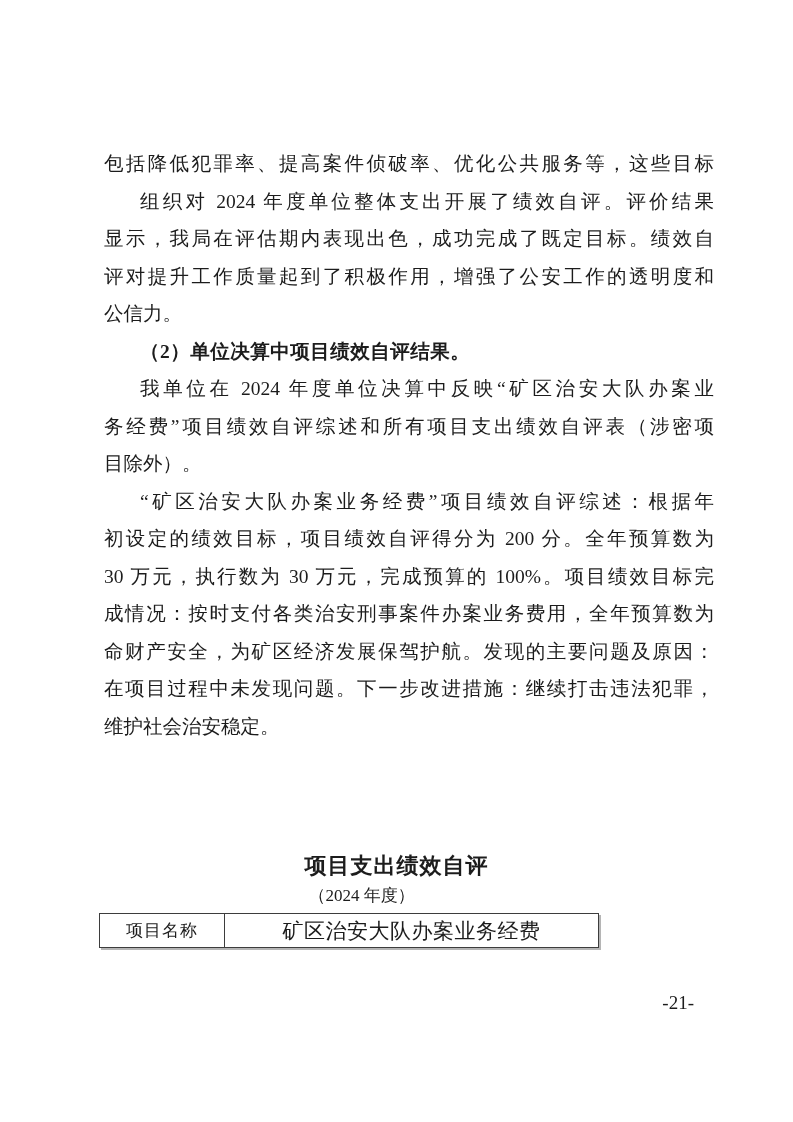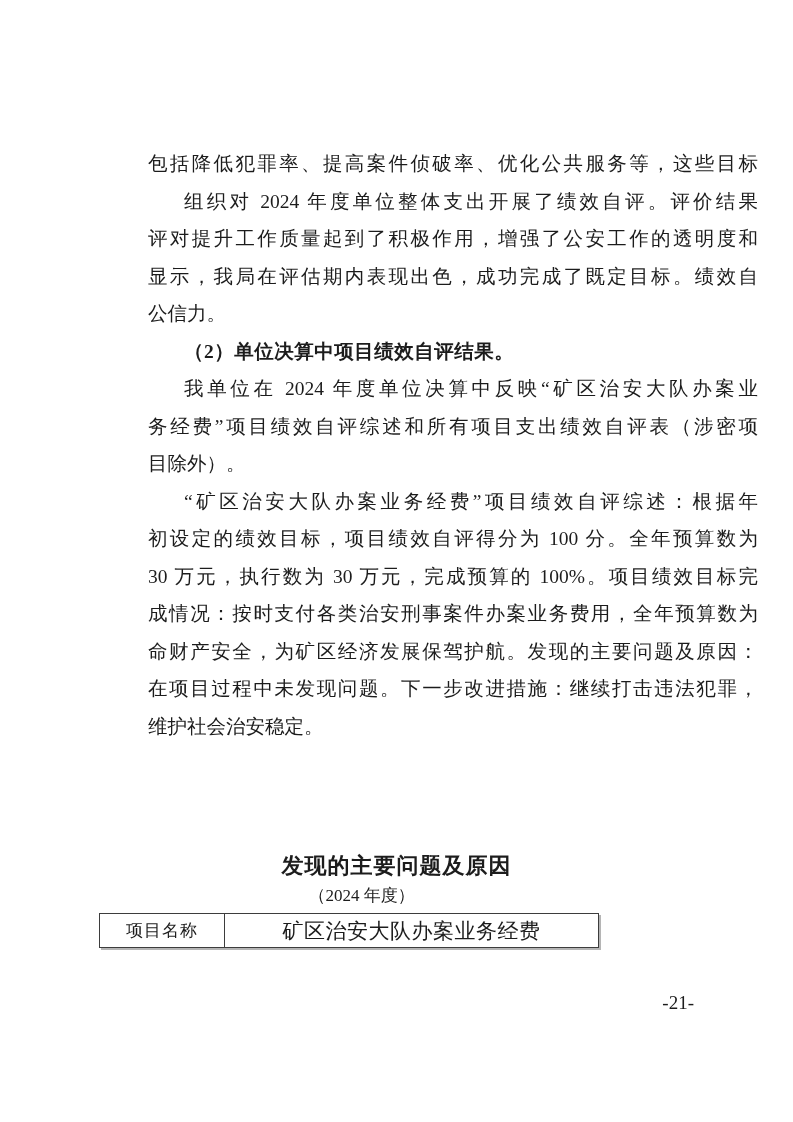--- a/index.html
+++ b/index.html
@@ -15,21 +15,20 @@
     overflow: hidden;
     font-family: "Liberation Serif", "DejaVu Serif", serif;
     color: #1c1c1c;
   }
   
   .body-text {
     position: absolute;
     left: 104px;
     top: 145px;
     width: 610px;
-    margin-left: 44px;
   }
   .para { margin: 0; }
   .line {
     font-size: 19.5px;
     line-height: 37.5px;
     height: 37.5px;
     white-space: normal;
     text-align: justify;
     text-align-last: left;
     overflow: visible;
@@ -100,44 +99,44 @@
 </head>
 <body>
 
 <div class="page">
   <div class="body-text">
       <div class="para">
         <div class="line fill">包括降低犯罪率、提高案件侦破率、优化公共服务等，这些目标</div>
       </div>
       <div class="para">
         <div class="line fill indent">组织对 2024 年度单位整体支出开展了绩效自评。评价结果</div>
+        <div class="line fill">显示，我局在评估期内表现出色，成功完成了既定目标。绩效自</div>
         <div class="line fill">评对提升工作质量起到了积极作用，增强了公安工作的透明度和</div>
-        <div class="line fill">显示，我局在评估期内表现出色，成功完成了既定目标。绩效自</div>
         <div class="line">公信力。</div>
       </div>
       <div class="para heading">
         <div class="line indent">（2）单位决算中项目绩效自评结果。</div>
       </div>
       <div class="para">
         <div class="line fill indent">我单位在 2024 年度单位决算中反映“矿区治安大队办案业</div>
         <div class="line fill">务经费”项目绩效自评综述和所有项目支出绩效自评表（涉密项</div>
         <div class="line">目除外）。</div>
       </div>
       <div class="para">
         <div class="line fill indent">“矿区治安大队办案业务经费”项目绩效自评综述：根据年</div>
-        <div class="line fill">初设定的绩效目标，项目绩效自评得分为 100 分。全年预算数为</div>
+        <div class="line fill">初设定的绩效目标，项目绩效自评得分为 200 分。全年预算数为</div>
         <div class="line fill">30 万元，执行数为 30 万元，完成预算的 100%。项目绩效目标完</div>
         <div class="line fill">成情况：按时支付各类治安刑事案件办案业务费用，全年预算数为</div>
         <div class="line fill">命财产安全，为矿区经济发展保驾护航。发现的主要问题及原因：</div>
         <div class="line fill">在项目过程中未发现问题。下一步改进措施：继续打击违法犯罪，</div>
         <div class="line">维护社会治安稳定。</div>
       </div>
     </div>
 
-  <div class="table-title">发现的主要问题及原因</div>
+  <div class="table-title">项目支出绩效自评</div>
 
   <div class="table-subtitle">（2024 年度）</div>
 
   <table class="project-table">
     <tbody>
         <tr>
           <td class="head">项目名称</td>
           <td class="val">矿区治安大队办案业务经费</td>
         </tr>
       </tbody>

